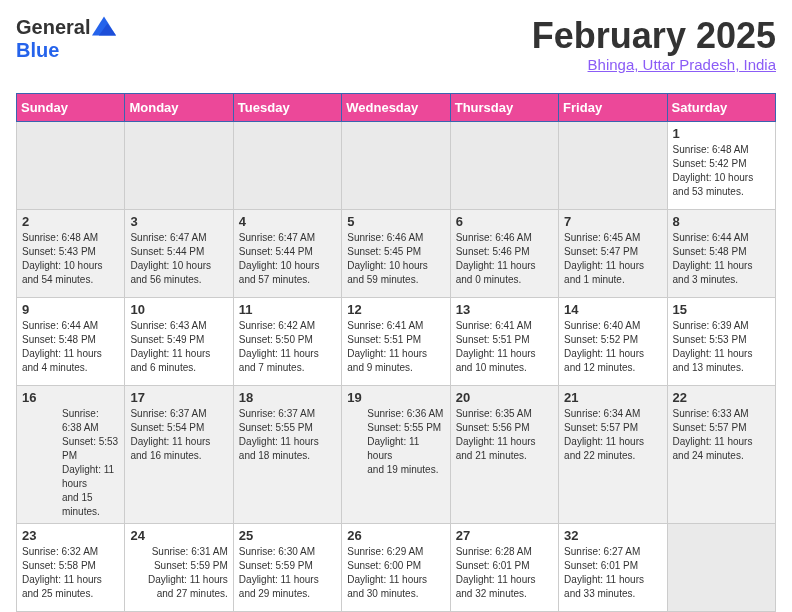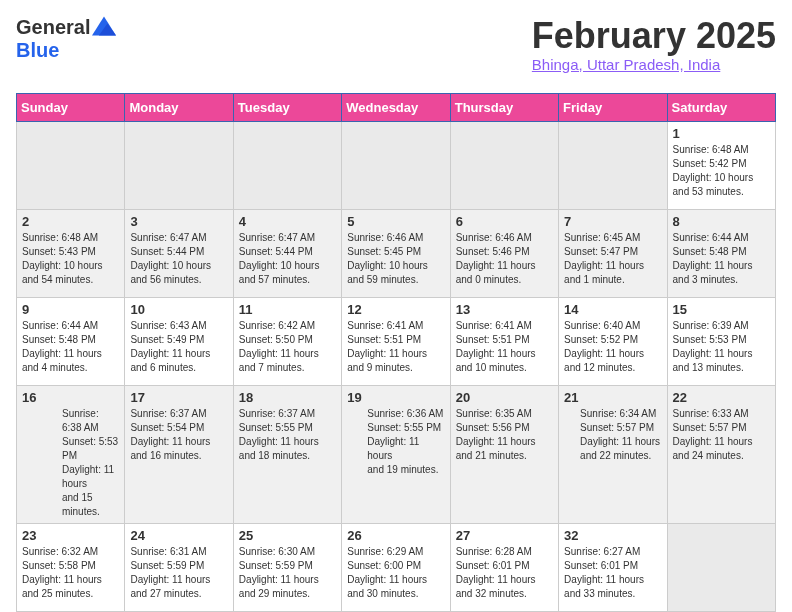--- a/index.html
+++ b/index.html
@@ -36,21 +36,21 @@
       color: #2563eb;
     }
     .logo-icon {
       width: 24px;
       height: 20px;
       margin-left: 2px;
       position: relative;
       top: -2px;
     }
     .title-area {
-      text-align: left;
+      text-align: right;
     }
     .month-title {
       font-size: 36px;
       font-weight: bold;
       color: #333;
       line-height: 1.1;
     }
     .location {
       font-size: 15px;
       color: #8b5cf6;
@@ -280,21 +280,21 @@
         </td>
         <td>
           <span class="day-num">20</span>
           <div class="day-info" style="white-space: pre-line;">Sunrise: 6:35 AM
 Sunset: 5:56 PM
 Daylight: 11 hours
 and 21 minutes.</div>
         </td>
         <td>
           <span class="day-num">21</span>
-          <div class="day-info" style="white-space: pre-line; margin-left: 16px;">Sunrise: 6:34 AM
+          <div class="day-info" style="white-space: pre-line;">Sunrise: 6:34 AM
 Sunset: 5:57 PM
 Daylight: 11 hours
 and 22 minutes.</div>
         </td>
         <td>
           <span class="day-num">22</span>
           <div class="day-info" style="white-space: pre-line;">Sunrise: 6:33 AM
 Sunset: 5:57 PM
 Daylight: 11 hours
 and 24 minutes.</div>
@@ -303,21 +303,21 @@
       <tr>
         <td>
           <span class="day-num">23</span>
           <div class="day-info" style="white-space: pre-line;">Sunrise: 6:32 AM
 Sunset: 5:58 PM
 Daylight: 11 hours
 and 25 minutes.</div>
         </td>
         <td>
           <span class="day-num">24</span>
-          <div class="day-info" style="white-space: pre-line;">Sunrise: 6:31 AM
+          <div class="day-info" style="white-space: pre-line; text-align: right;">Sunrise: 6:31 AM
 Sunset: 5:59 PM
 Daylight: 11 hours
 and 27 minutes.</div>
         </td>
         <td>
           <span class="day-num">25</span>
           <div class="day-info" style="white-space: pre-line;">Sunrise: 6:30 AM
 Sunset: 5:59 PM
 Daylight: 11 hours
 and 29 minutes.</div>

